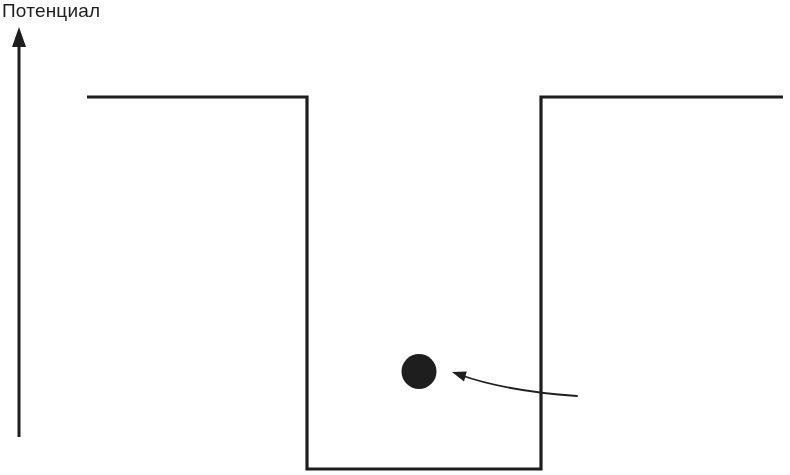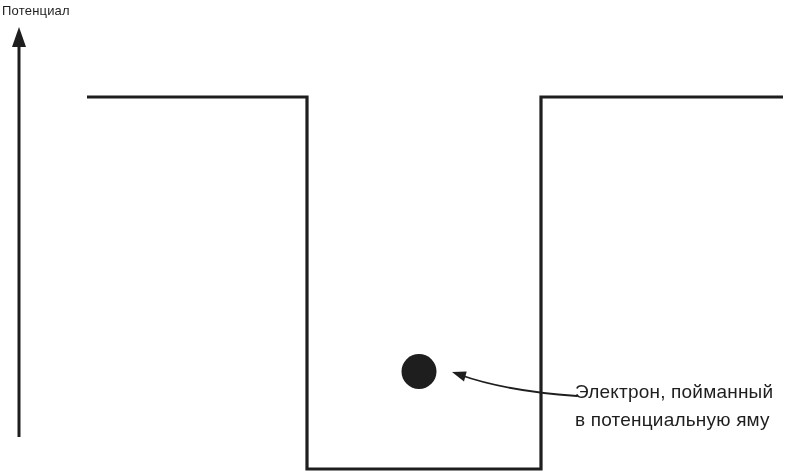--- a/index.html
+++ b/index.html
@@ -17,21 +17,21 @@
   }
   .diagram-svg {
     position: absolute;
     left: 0;
     top: 0;
   }
   .axis-title {
     position: absolute;
     left: 2px;
     top: 0px;
-    font-size: 13px;
+    font-size: 19px;
     line-height: 22px;
     font-weight: 500;
     letter-spacing: 0.2px;
     color: #1e1e1e;
     white-space: nowrap;
   }
   .annotation {
     position: absolute;
     left: 575px;
     top: 378px;
@@ -63,18 +63,14 @@
     <circle cx="419" cy="371.5" r="17.5" fill="#1e1e1e"></circle>
 
     <g>
       <path d="M 577 396 Q 505 391 459 374.5" fill="none" stroke-width="1.8" stroke-linecap="round" stroke="#1e1e1e"></path>
       <polygon points="452,372 466.7,371.5 464,381.5" fill="#1e1e1e"></polygon>
     </g>
   </svg>
 
   <div class="axis-title">Потенциал</div>
 
-  <div class="annotation">
-    <span class="line">Электрон, пойманный</span>
-    <span class="line">в потенциальную яму</span>
-  </div>
 
 </div>
 
 </body></html>

